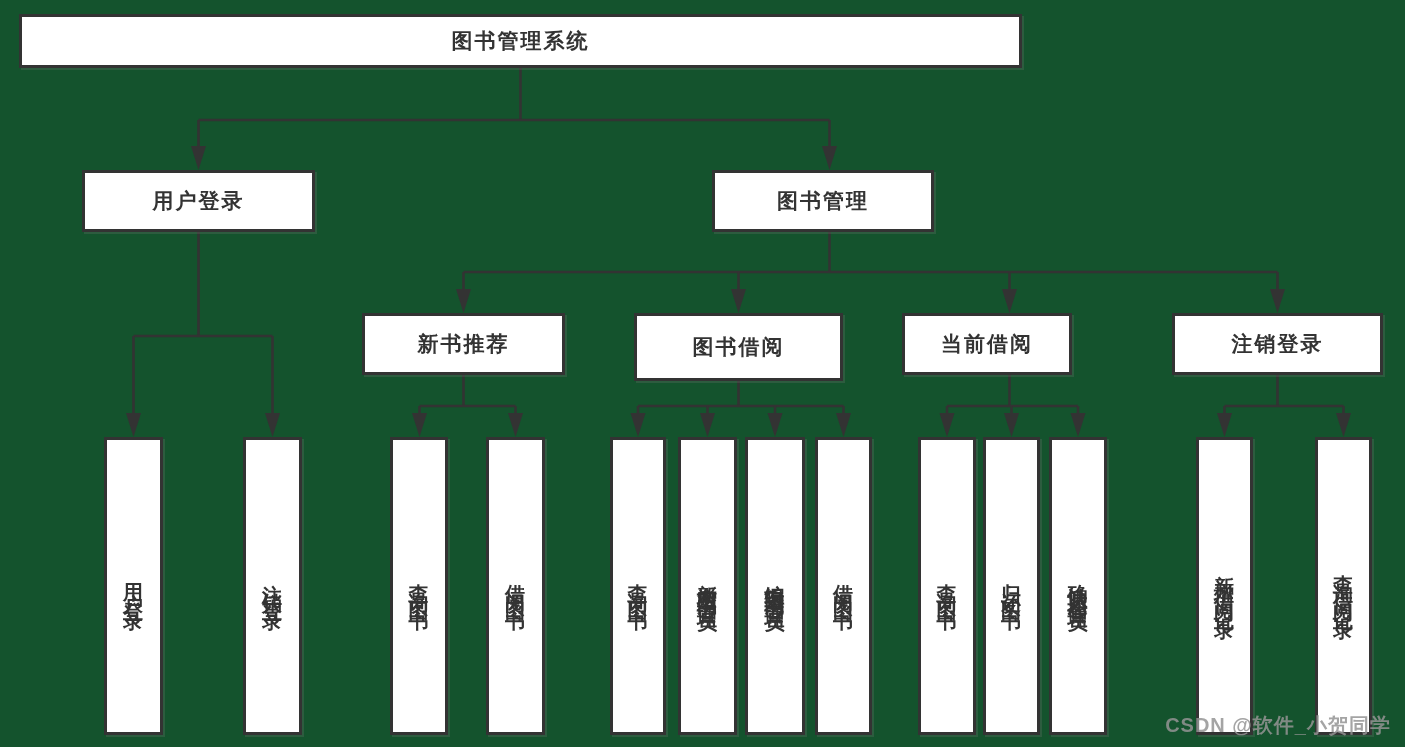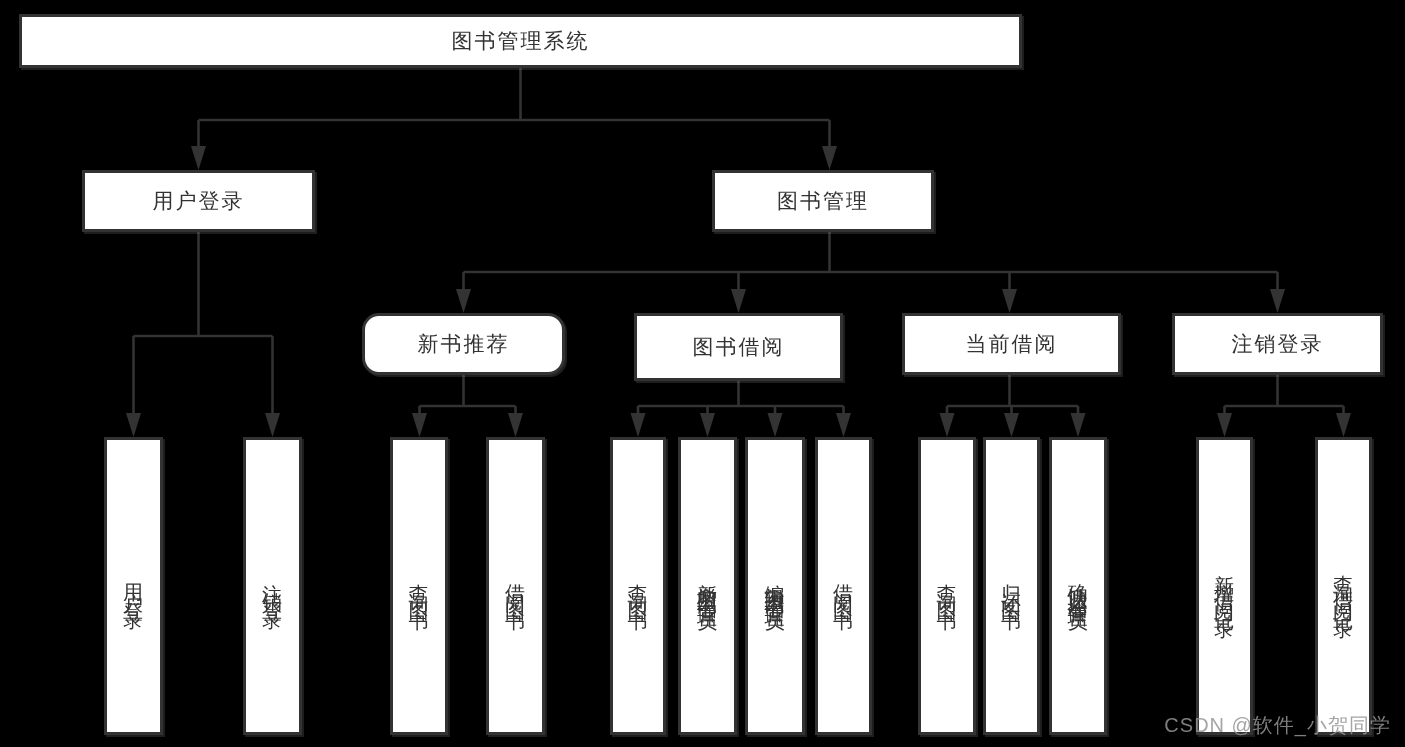--- a/index.html
+++ b/index.html
@@ -1,22 +1,23 @@
 <!DOCTYPE html>
 <html><head>
 <meta charset="utf-8">
 <style>
   html,body{margin:0;padding:0;background:#fff;}
   #stage{
     position:relative;
     width:1405px;height:747px;
-    background:#000000;
+    background:#14532d;
     overflow:hidden;
     font-family:"Liberation Sans","DejaVu Sans",sans-serif;
     color:#333;
+    font-weight:bold;
   }
   #wires{position:absolute;left:0;top:0;z-index:0;}
   .box{
     position:absolute;
     box-sizing:border-box;
     background:#fff;
     border:3px solid #333;
     box-shadow:2px 2px 0 rgba(120,120,120,.25);
     display:flex;align-items:center;justify-content:center;
     z-index:1;
@@ -109,27 +110,27 @@
     <span>图书管理系统</span>
   </div>
 
   <div class="box h-box" style="left:82px;top:170px;width:233px;height:62px;">
     <span>用户登录</span>
   </div>
   <div class="box h-box" style="left:712px;top:170px;width:222px;height:62px;">
     <span>图书管理</span>
   </div>
 
-  <div class="box h-box" style="left:362px;top:313px;width:203px;height:62px;border-radius:17px;">
+  <div class="box h-box" style="left:362px;top:313px;width:203px;height:62px;">
     <span>新书推荐</span>
   </div>
   <div class="box h-box" style="left:634px;top:313px;width:209px;height:68px;">
     <span>图书借阅</span>
   </div>
-  <div class="box h-box" style="left:902px;top:313px;width:219px;height:62px;">
+  <div class="box h-box" style="left:902px;top:313px;width:170px;height:62px;">
     <span>当前借阅</span>
   </div>
   <div class="box h-box" style="left:1172px;top:313px;width:211px;height:62px;">
     <span>注销登录</span>
   </div>
 
   <div class="box v-box" style="left:104px;top:437px;width:59px;height:298px;">
     <span>用户登录</span>
   </div>
   <div class="box v-box" style="left:243px;top:437px;width:59px;height:298px;">

